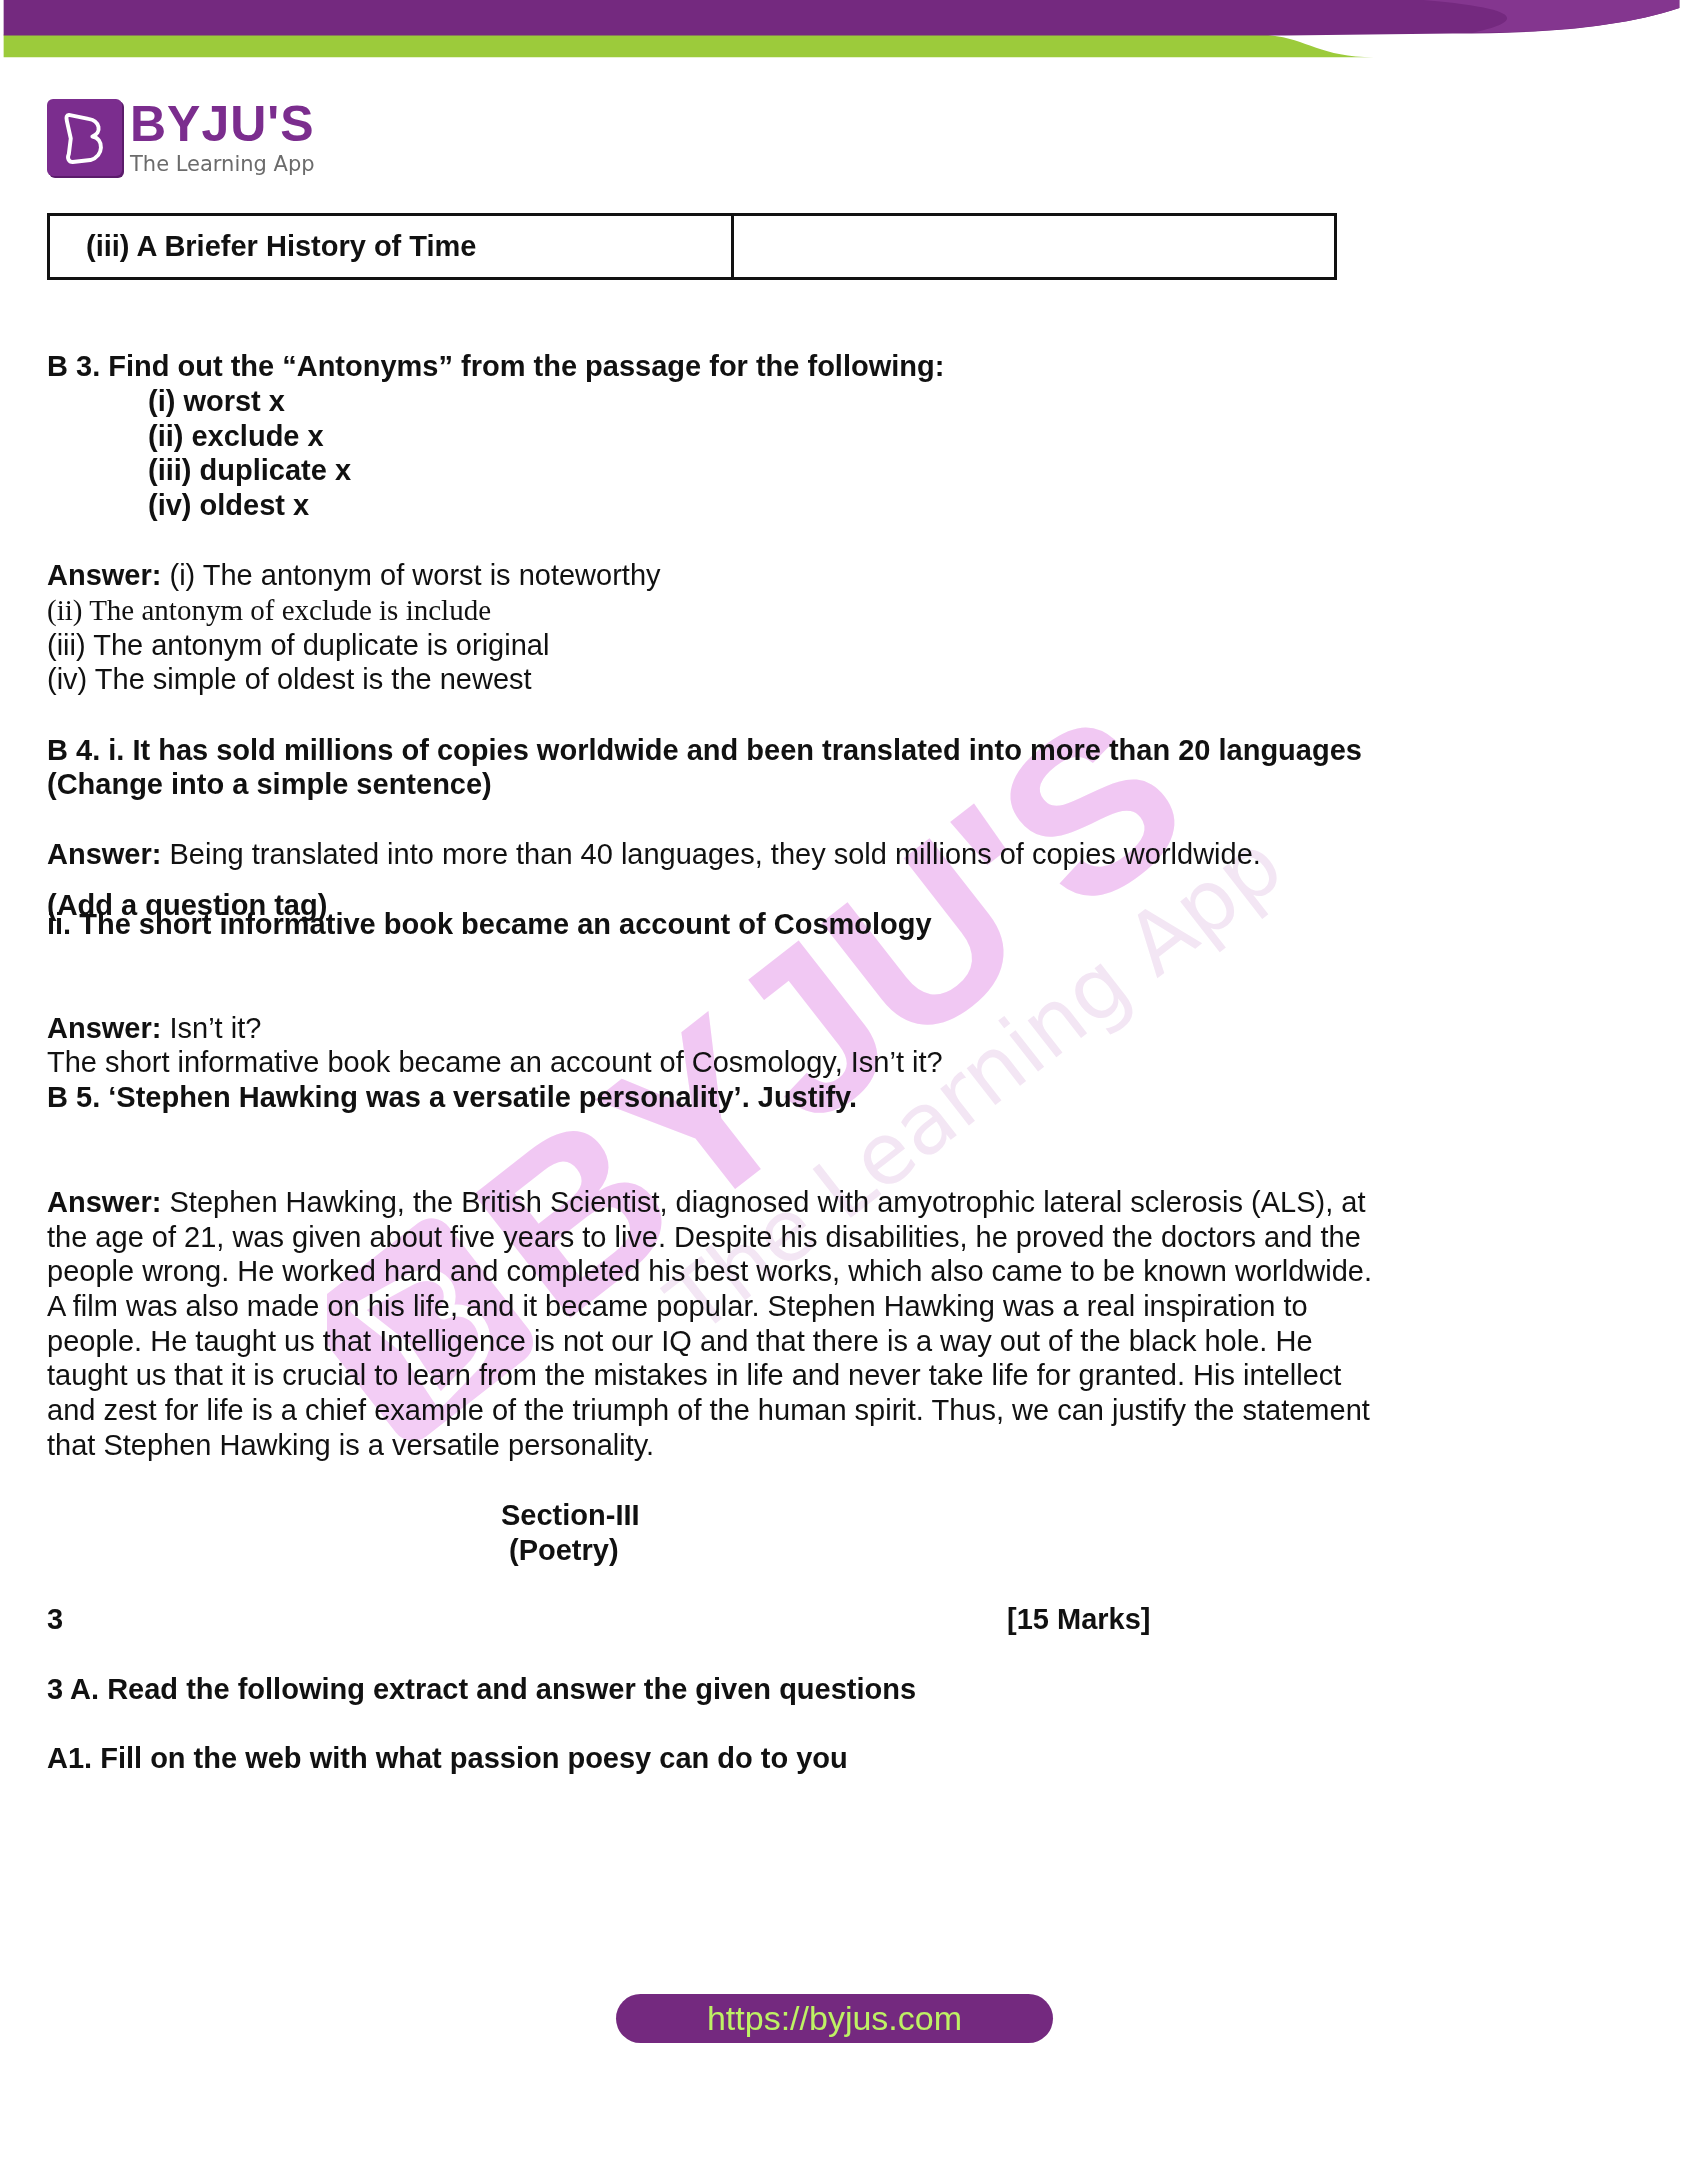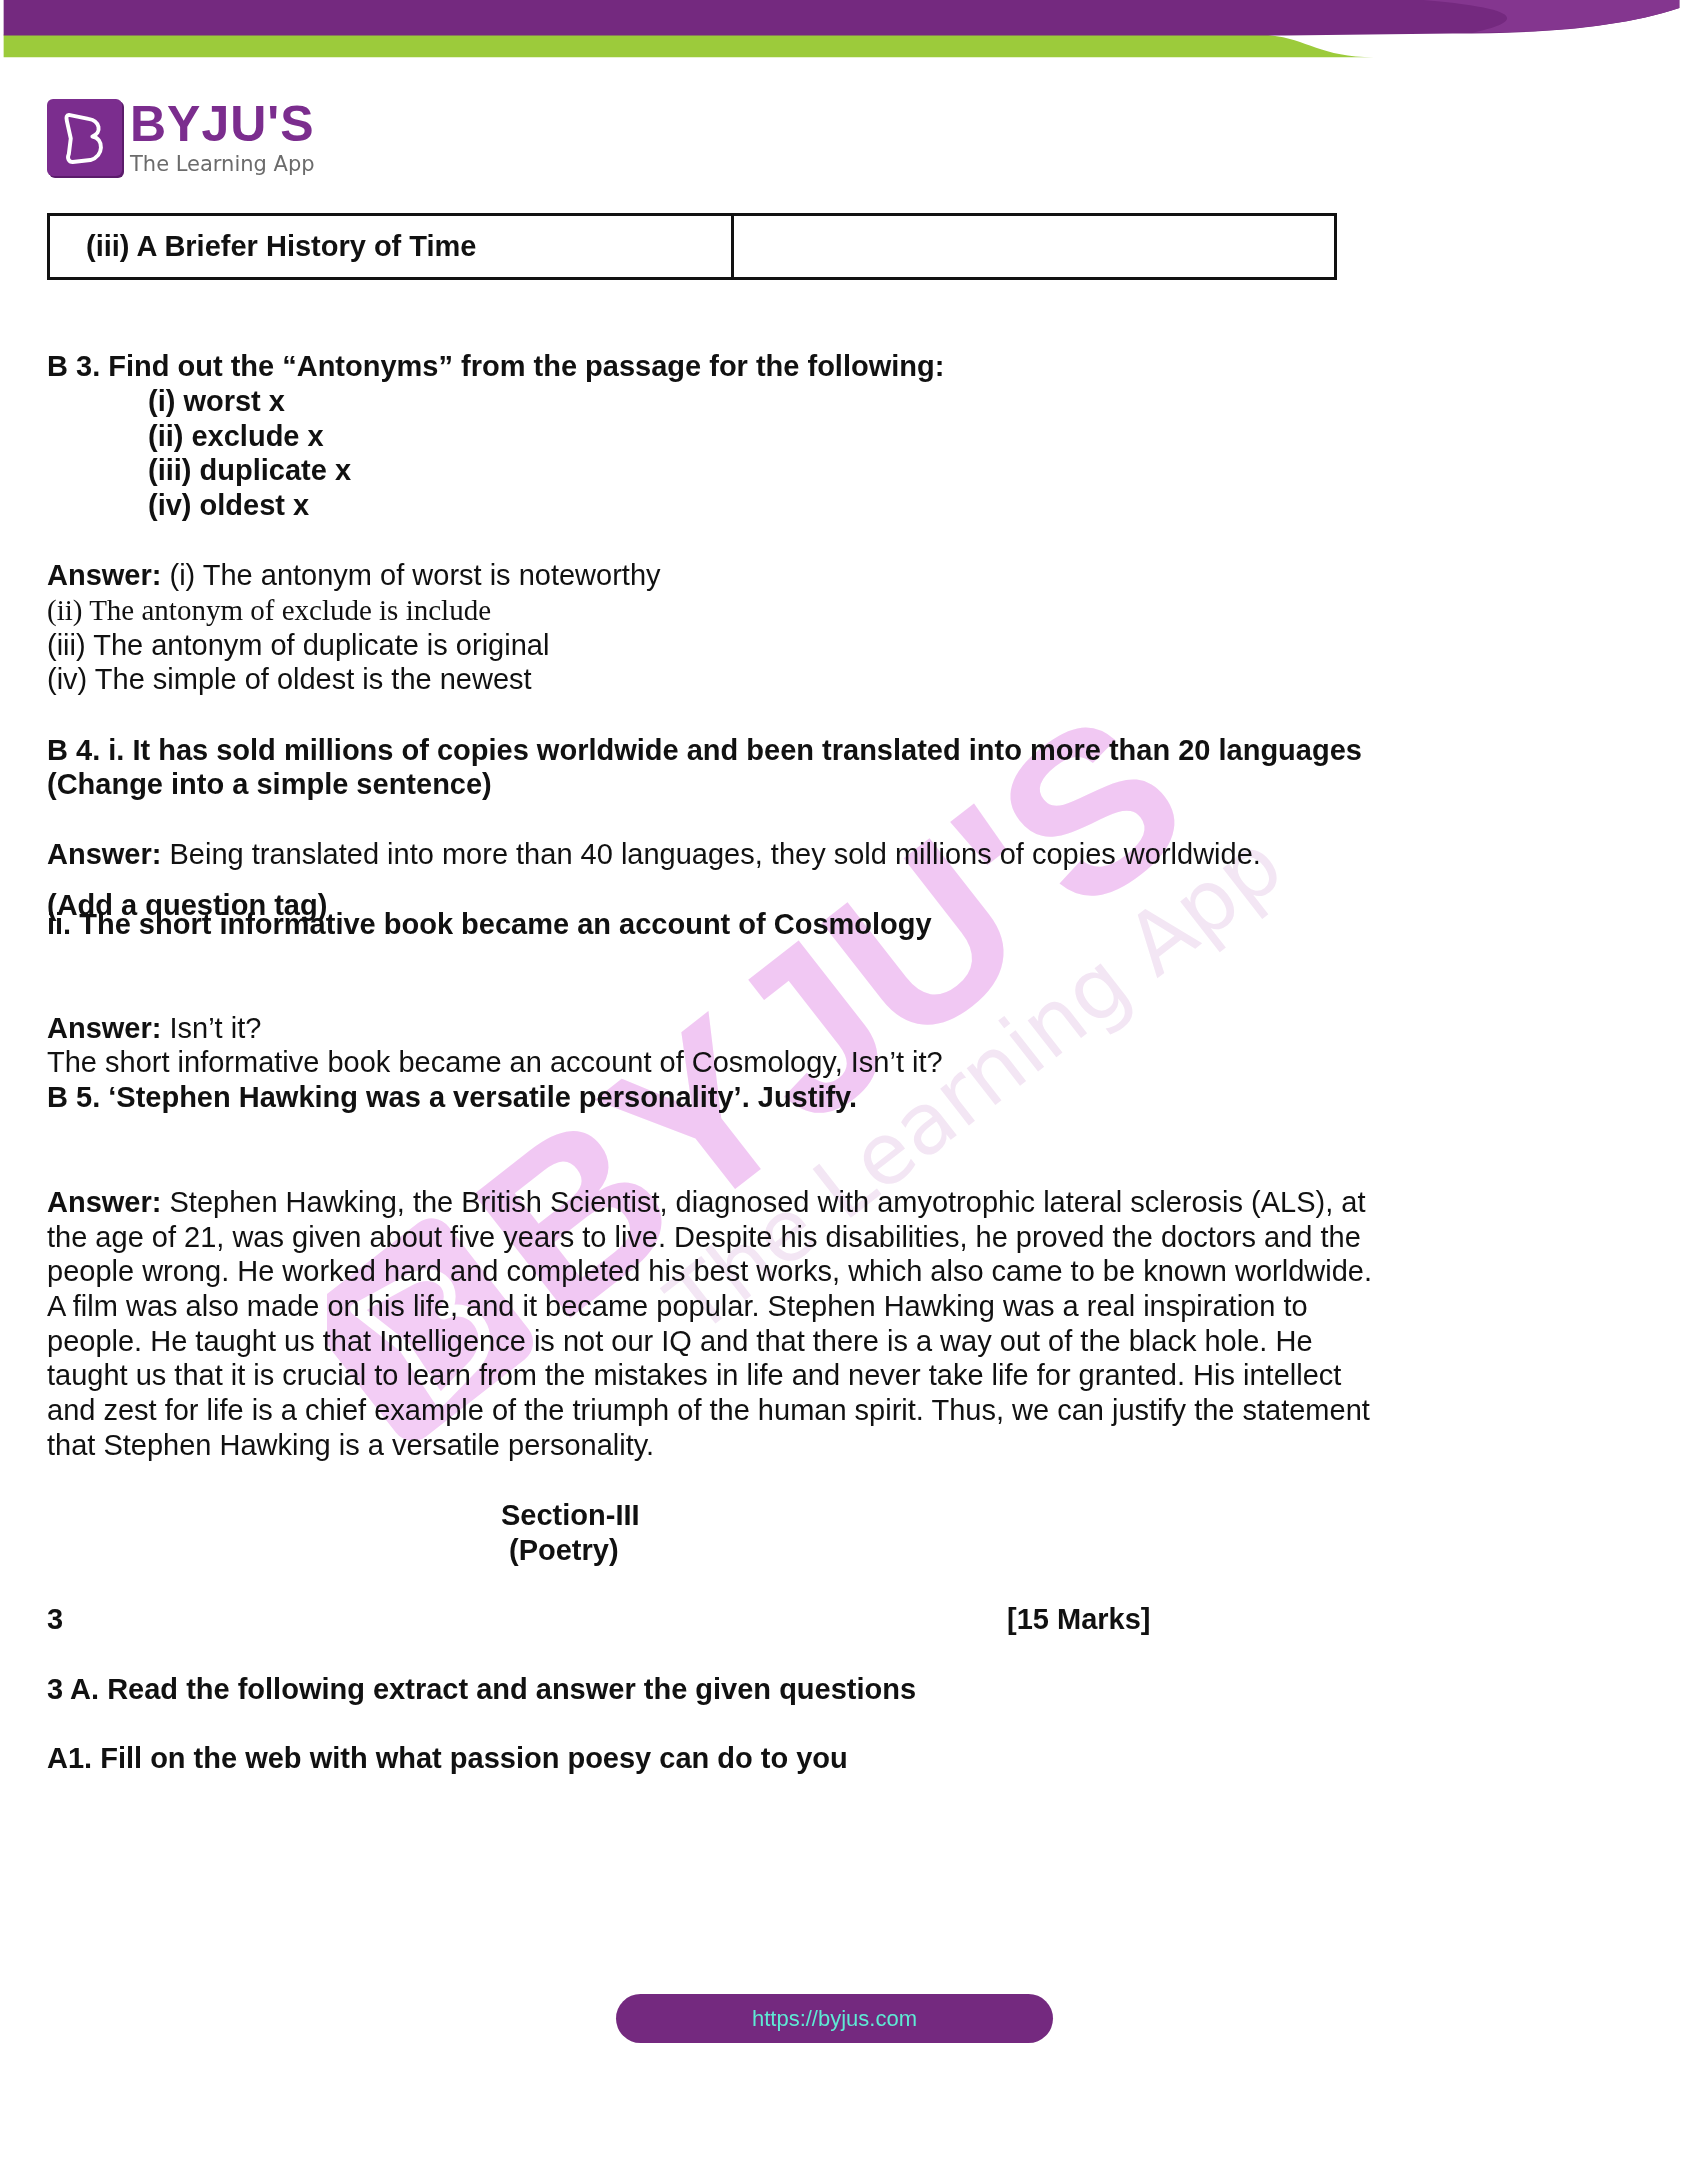--- a/index.html
+++ b/index.html
@@ -53,21 +53,21 @@
     }
     .b { font-weight: bold; }
     .indent { left: 101px; }
 
     .footer-pill {
       position: absolute; left: 616px; top: 1994px; width: 437px; height: 49px;
       background: #74297f; border-radius: 25px; z-index: 1;
       display: flex; align-items: center; justify-content: center;
     }
     .footer-pill span {
-      color: #5eead4; font-family: "Liberation Sans", sans-serif; font-size: 22px;
+      color: #bef264; font-family: "Liberation Sans", sans-serif; font-size: 34px;
     }
   </style>
 </head>
 <body>
 
 <div class="hdr">
   <svg width="1683" height="69" viewBox="0 0 1700 70">
     <path d="M0,35 L1270,35 C1320,35 1330,58 1390,58 L0,58 Z" fill="#9ccb3b"></path>
     <path d="M0,0 L1700,0 L1700,8 C1640,28 1560,34 1470,34 L1300,36 L0,36 Z" fill="#74297f"></path>
     <path d="M1440,0 L1700,0 L1700,8 C1640,28 1560,33 1490,33 C1530,25 1560,10 1440,0 Z" fill="#84368f"></path>

